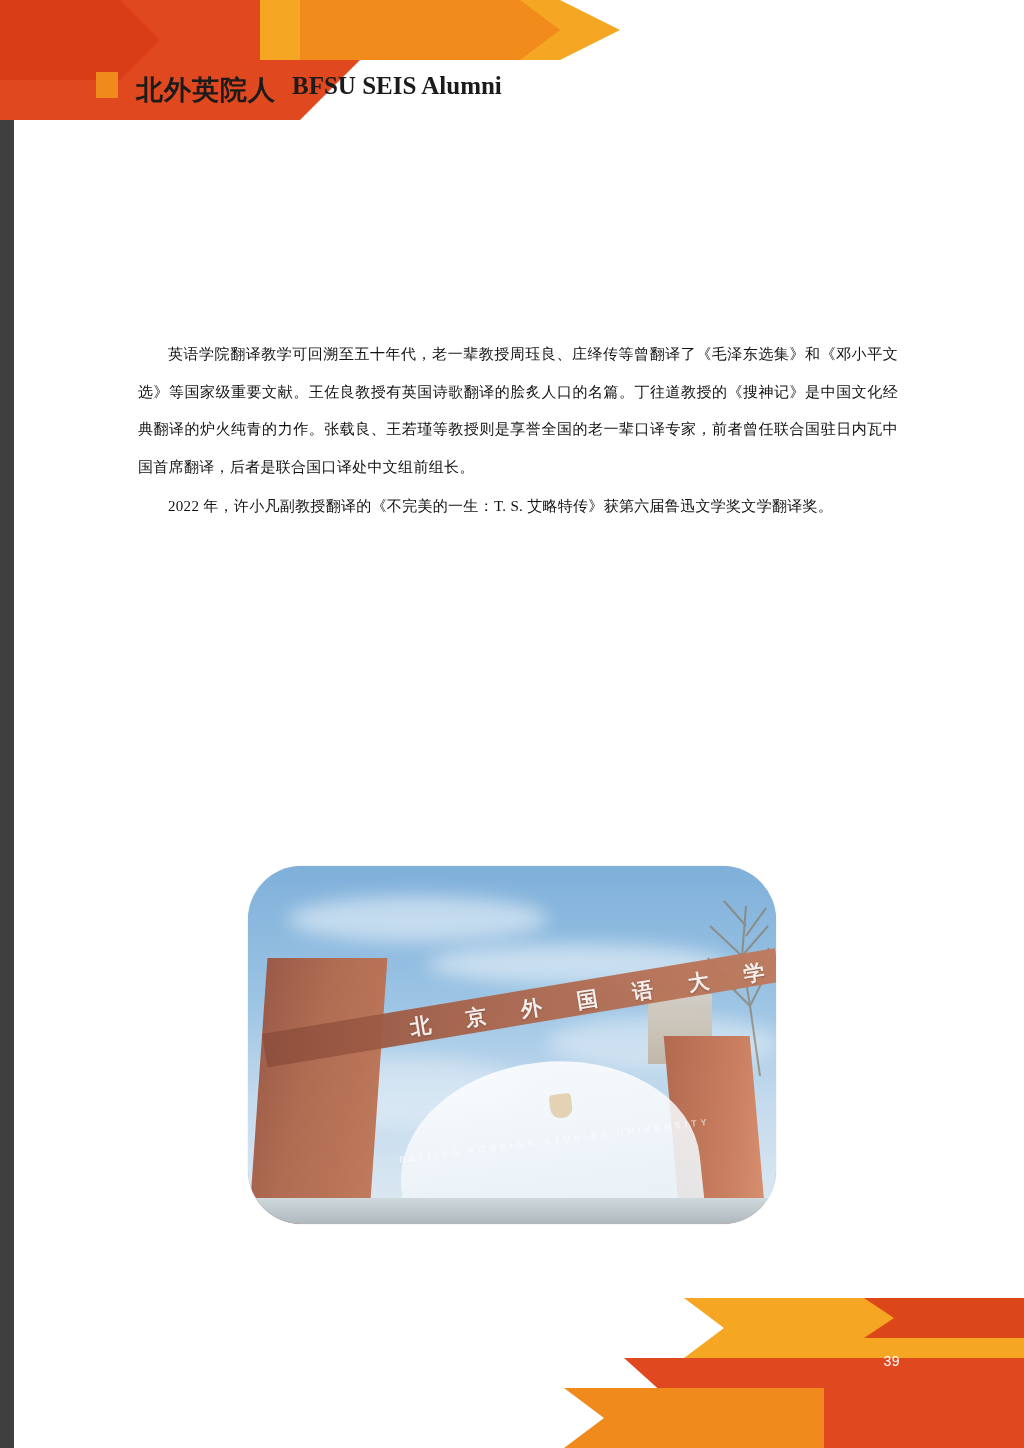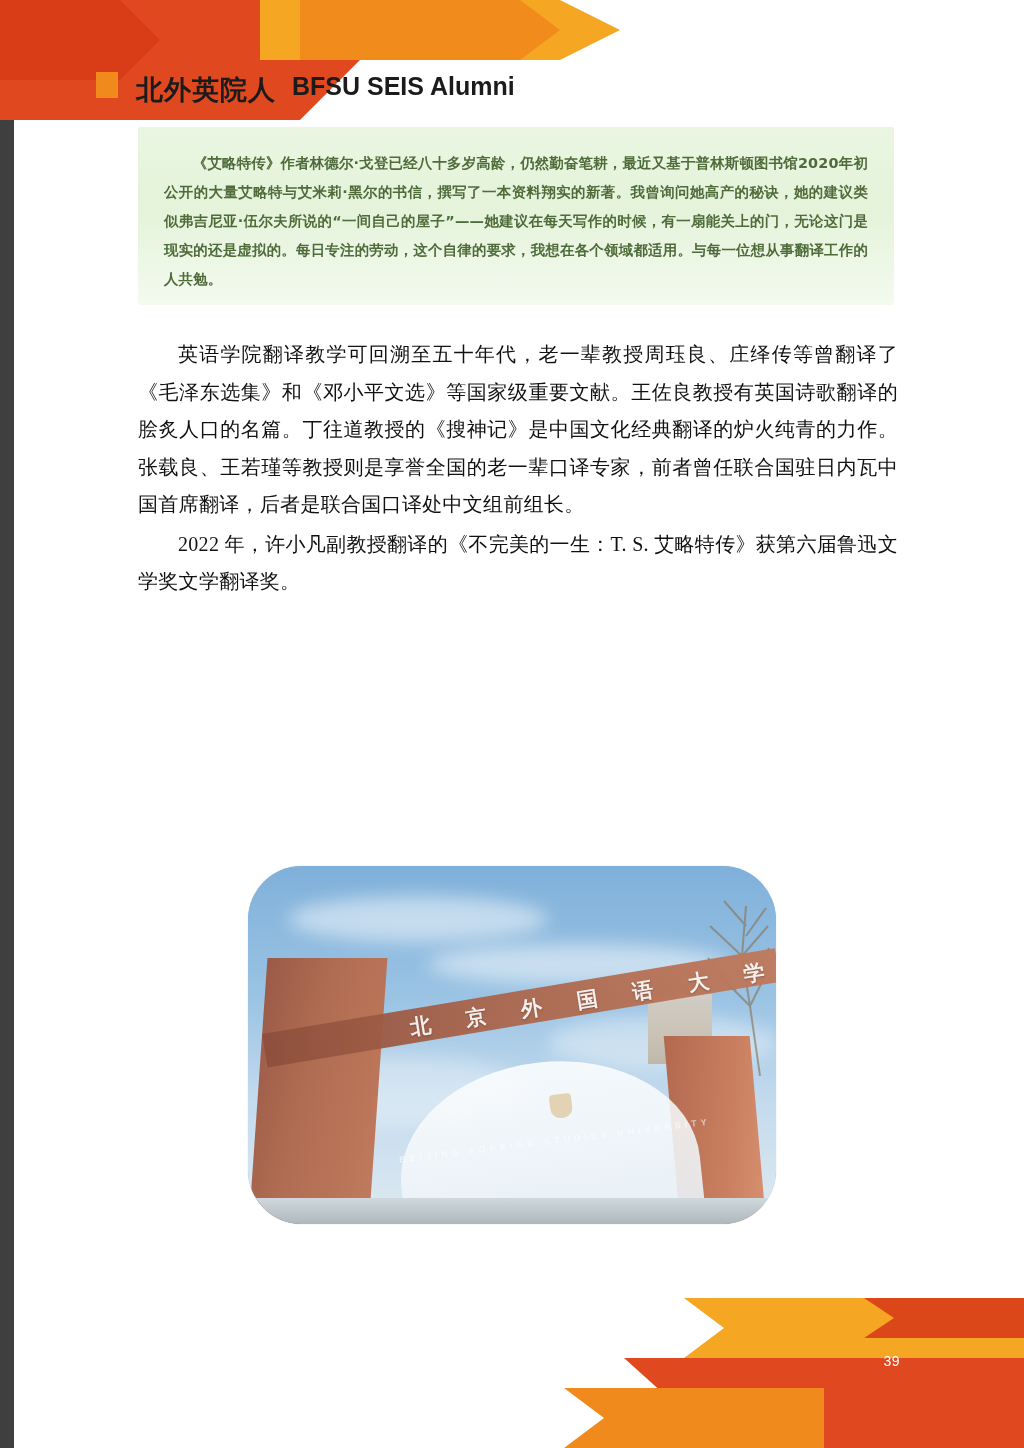--- a/index.html
+++ b/index.html
@@ -59,21 +59,21 @@
     margin-right: 8px;
   }
   .header .title-cn {
     font-family: "DejaVu Sans", sans-serif;
     font-weight: 700;
     font-size: 27px;
     color: #1b1b1b;
     letter-spacing: 1px;
   }
   .header .title-en {
-    font-family: Liberation Sans, sans-serif;
+    font-family: Liberation Serif, serif;
     font-weight: 700;
     font-size: 25px;
     color: #1b1b1b;
     margin-left: 6px;
   }
 
   
   .quote-box {
     position: absolute;
     left: 138px;
@@ -98,21 +98,21 @@
   
   .body-text {
     position: absolute;
     left: 138px;
     top: 336px;
     width: 760px;
   }
   .body-text p {
     margin: 0 0 2px 0;
     font-family: "Liberation Serif", serif;
-    font-size: 20px;
+    font-size: 15px;
     line-height: 37.5px;
     color: #111111;
     text-align: justify;
     text-indent: 2em;
     letter-spacing: 0.3px;
   }
 
   
   .photo {
     position: absolute;
@@ -287,23 +287,20 @@
     <polygon points="0,0 120,0 160,40 120,80 0,80" fill="#d93d18"></polygon>
     <polygon points="300,0 520,0 560,30 520,60 300,60" fill="#f08a1c" opacity="0.95"></polygon>
   </svg>
 
   <div class="header">
     <div class="accent-block"></div>
     <span class="title-cn">北外英院人</span>
     <span class="title-en">BFSU SEIS Alumni</span>
   </div>
 
-  <div class="quote-box">
-    <div class="quote-inner">《艾略特传》作者林德尔·戈登已经八十多岁高龄，仍然勤奋笔耕，最近又基于普林斯顿图书馆2020年初公开的大量艾略特与艾米莉·黑尔的书信，撰写了一本资料翔实的新著。我曾询问她高产的秘诀，她的建议类似弗吉尼亚·伍尔夫所说的“一间自己的屋子”——她建议在每天写作的时候，有一扇能关上的门，无论这门是现实的还是虚拟的。每日专注的劳动，这个自律的要求，我想在各个领域都适用。与每一位想从事翻译工作的人共勉。</div>
-  </div>
 
   <div class="body-text">
     <p>英语学院翻译教学可回溯至五十年代，老一辈教授周珏良、庄绎传等曾翻译了《毛泽东选集》和《邓小平文选》等国家级重要文献。王佐良教授有英国诗歌翻译的脍炙人口的名篇。丁往道教授的《搜神记》是中国文化经典翻译的炉火纯青的力作。张载良、王若瑾等教授则是享誉全国的老一辈口译专家，前者曾任联合国驻日内瓦中国首席翻译，后者是联合国口译处中文组前组长。</p>
     <p>2022 年，许小凡副教授翻译的《不完美的一生：T. S. 艾略特传》获第六届鲁迅文学奖文学翻译奖。</p>
   </div>
 
   <div class="photo">
     <div class="sky"></div>
     <div class="cloud c1"></div>
     <div class="cloud c2"></div>

